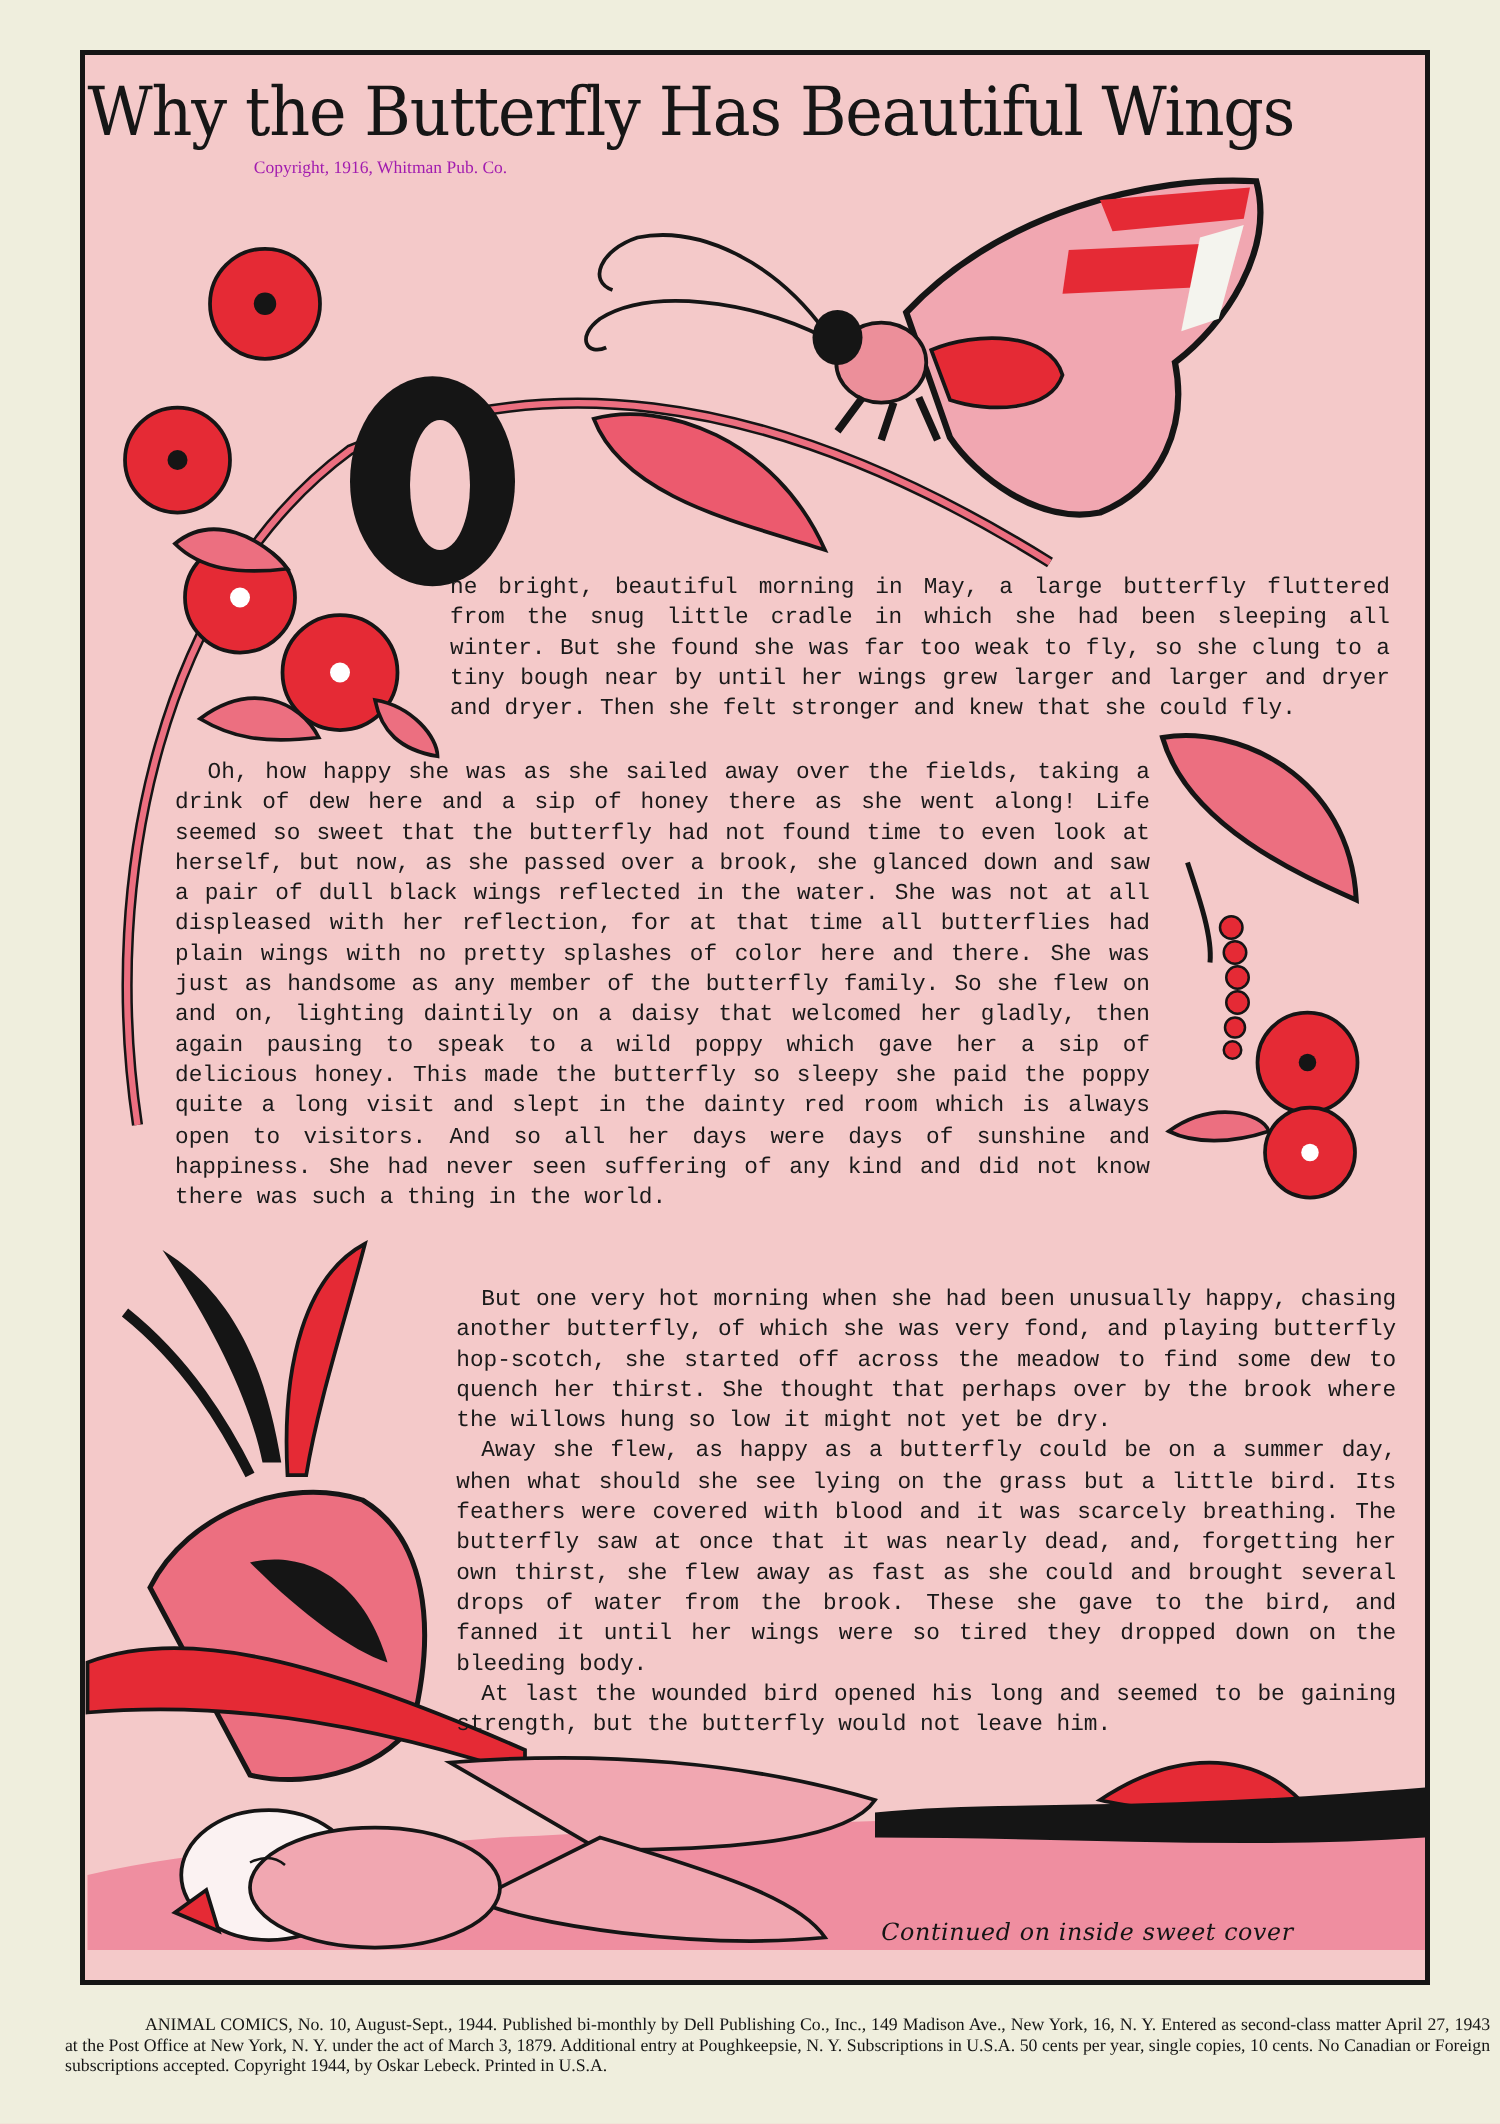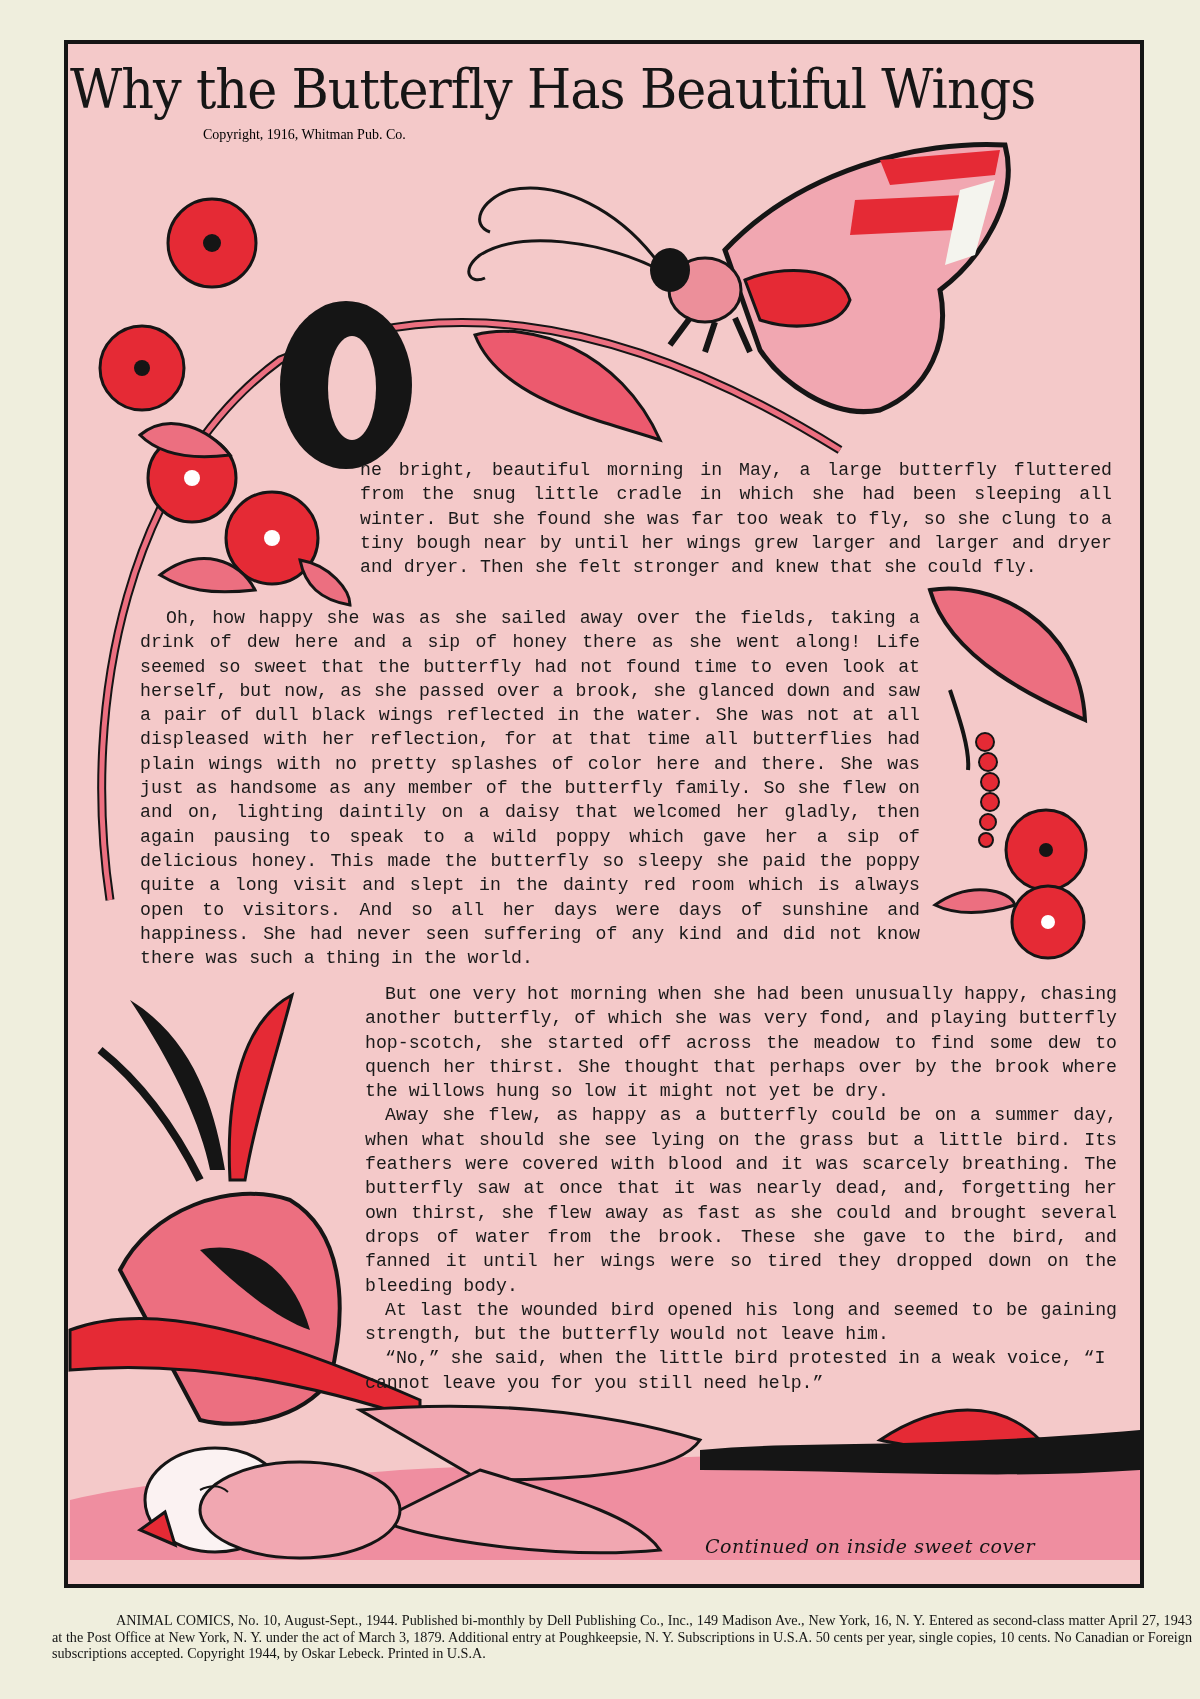--- a/index.html
+++ b/index.html
@@ -1,25 +1,25 @@
 <!DOCTYPE html>
 <html><head>
 <meta charset="utf-8">
 <style>
   html,body{margin:0;padding:0;}
   body{width:1200px;height:1699px;background:#efeedd;position:relative;overflow:hidden;font-family:"DejaVu Sans",sans-serif;}
   .page{position:absolute;left:64px;top:40px;width:1080px;height:1548px;background:#f4c9c9;border:4px solid #151515;box-sizing:border-box;}
   .title{position:absolute;left:70px;top:58px;width:1060px;font-family:"DejaVu Serif",serif;font-size:54px;color:#161616;letter-spacing:-1px;white-space:nowrap;font-weight:normal;transform:scaleX(0.94);transform-origin:left top;}
-  .copy{position:absolute;left:203px;top:127px;font-family:"Liberation Serif",serif;font-size:14px;color:#000000;}
+  .copy{position:absolute;left:203px;top:127px;font-family:"Liberation Serif",serif;font-size:14px;color:#a21caf;}
   .story{font-family:Liberation Mono, monospace;font-size:18.2px;line-height:24.3px;color:#1a1a1a;position:absolute;text-align:justify;}
   .story p{margin:0;}
   .p1{left:360px;top:458px;width:752px;}
   .p1 p{text-indent:0;}
   .p2{left:140px;top:606px;width:780px;}
-  .p3{left:365px;top:982px;width:752px;}
+  .p3{left:365px;top:1028px;width:752px;}
   .p3 p{text-indent:20px;}
   .p2 p{text-indent:26px;}
   .dropcap{position:absolute;left:272px;top:296px;width:148px;height:178px;}
   .continued{position:absolute;left:705px;top:1535px;font-family:"DejaVu Serif",serif;font-style:italic;font-size:19px;color:#151515;letter-spacing:0.5px;}
   .footer{position:absolute;left:48px;top:1608px;width:1148px;font-family:"Liberation Serif",serif;font-size:14.2px;line-height:16.5px;color:#151515;text-align:justify;}
   .footer p{margin:4px;text-indent:64px;}
   svg.art{position:absolute;left:0;top:0;}
 </style>
 </head>
 <body>
@@ -124,20 +124,19 @@
 </div>
 
 <div class="story p2">
   <p>Oh, how happy she was as she sailed away over the fields, taking a drink of dew here and a sip of honey there as she went along! Life seemed so sweet that the butterfly had not found time to even look at herself, but now, as she passed over a brook, she glanced down and saw a pair of dull black wings reflected in the water. She was not at all displeased with her reflection, for at that time all butterflies had plain wings with no pretty splashes of color here and there. She was just as handsome as any member of the butterfly family. So she flew on and on, lighting daintily on a daisy that welcomed her gladly, then again pausing to speak to a wild poppy which gave her a sip of delicious honey. This made the butterfly so sleepy she paid the poppy quite a long visit and slept in the dainty red room which is always open to visitors. And so all her days were days of sunshine and happiness. She had never seen suffering of any kind and did not know there was such a thing in the world.</p>
 </div>
 
 <div class="story p3">
   <p>But one very hot morning when she had been unusually happy, chasing another butterfly, of which she was very fond, and playing butterfly hop-scotch, she started off across the meadow to find some dew to quench her thirst. She thought that perhaps over by the brook where the willows hung so low it might not yet be dry.</p>
   <p>Away she flew, as happy as a butterfly could be on a summer day, when what should she see lying on the grass but a little bird. Its feathers were covered with blood and it was scarcely breathing. The butterfly saw at once that it was nearly dead, and, forgetting her own thirst, she flew away as fast as she could and brought several drops of water from the brook. These she gave to the bird, and fanned it until her wings were so tired they dropped down on the bleeding body.</p>
   <p>At last the wounded bird opened his long and seemed to be gaining strength, but the butterfly would not leave him.</p>
-  <p style="text-align:left;">“No,” she said, when the little bird protested in a weak voice, “I cannot leave you for you still need help.”</p>
 </div>
 
 <div class="continued">Continued on inside sweet cover</div>
 
 <div class="footer">
   <p>ANIMAL COMICS, No. 10, August-Sept., 1944. Published bi-monthly by Dell Publishing Co., Inc., 149 Madison Ave., New York, 16, N. Y. Entered as second-class matter April 27, 1943 at the Post Office at New York, N. Y. under the act of March 3, 1879. Additional entry at Poughkeepsie, N. Y. Subscriptions in U.S.A. 50 cents per year, single copies, 10 cents. No Canadian or Foreign subscriptions accepted. Copyright 1944, by Oskar Lebeck. Printed in U.S.A.</p>
 </div>
 
 </body></html>

